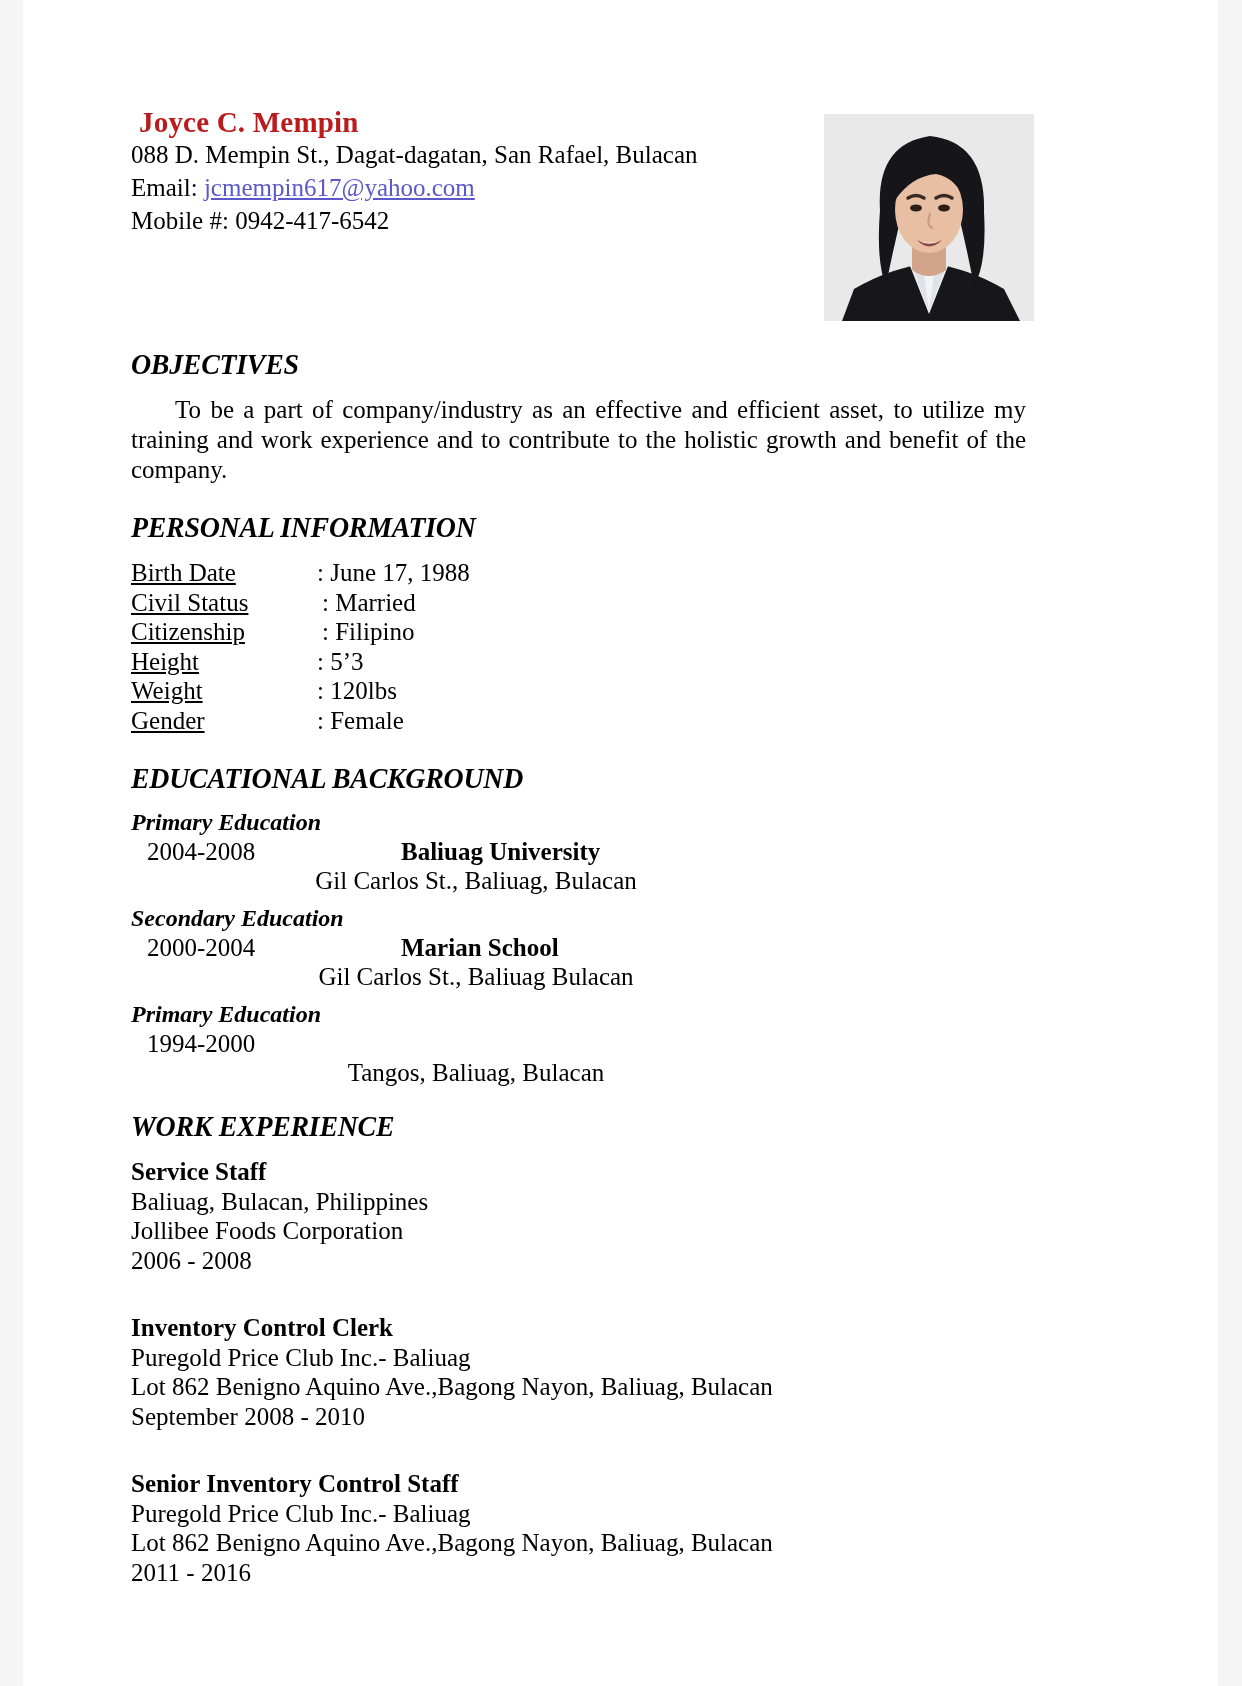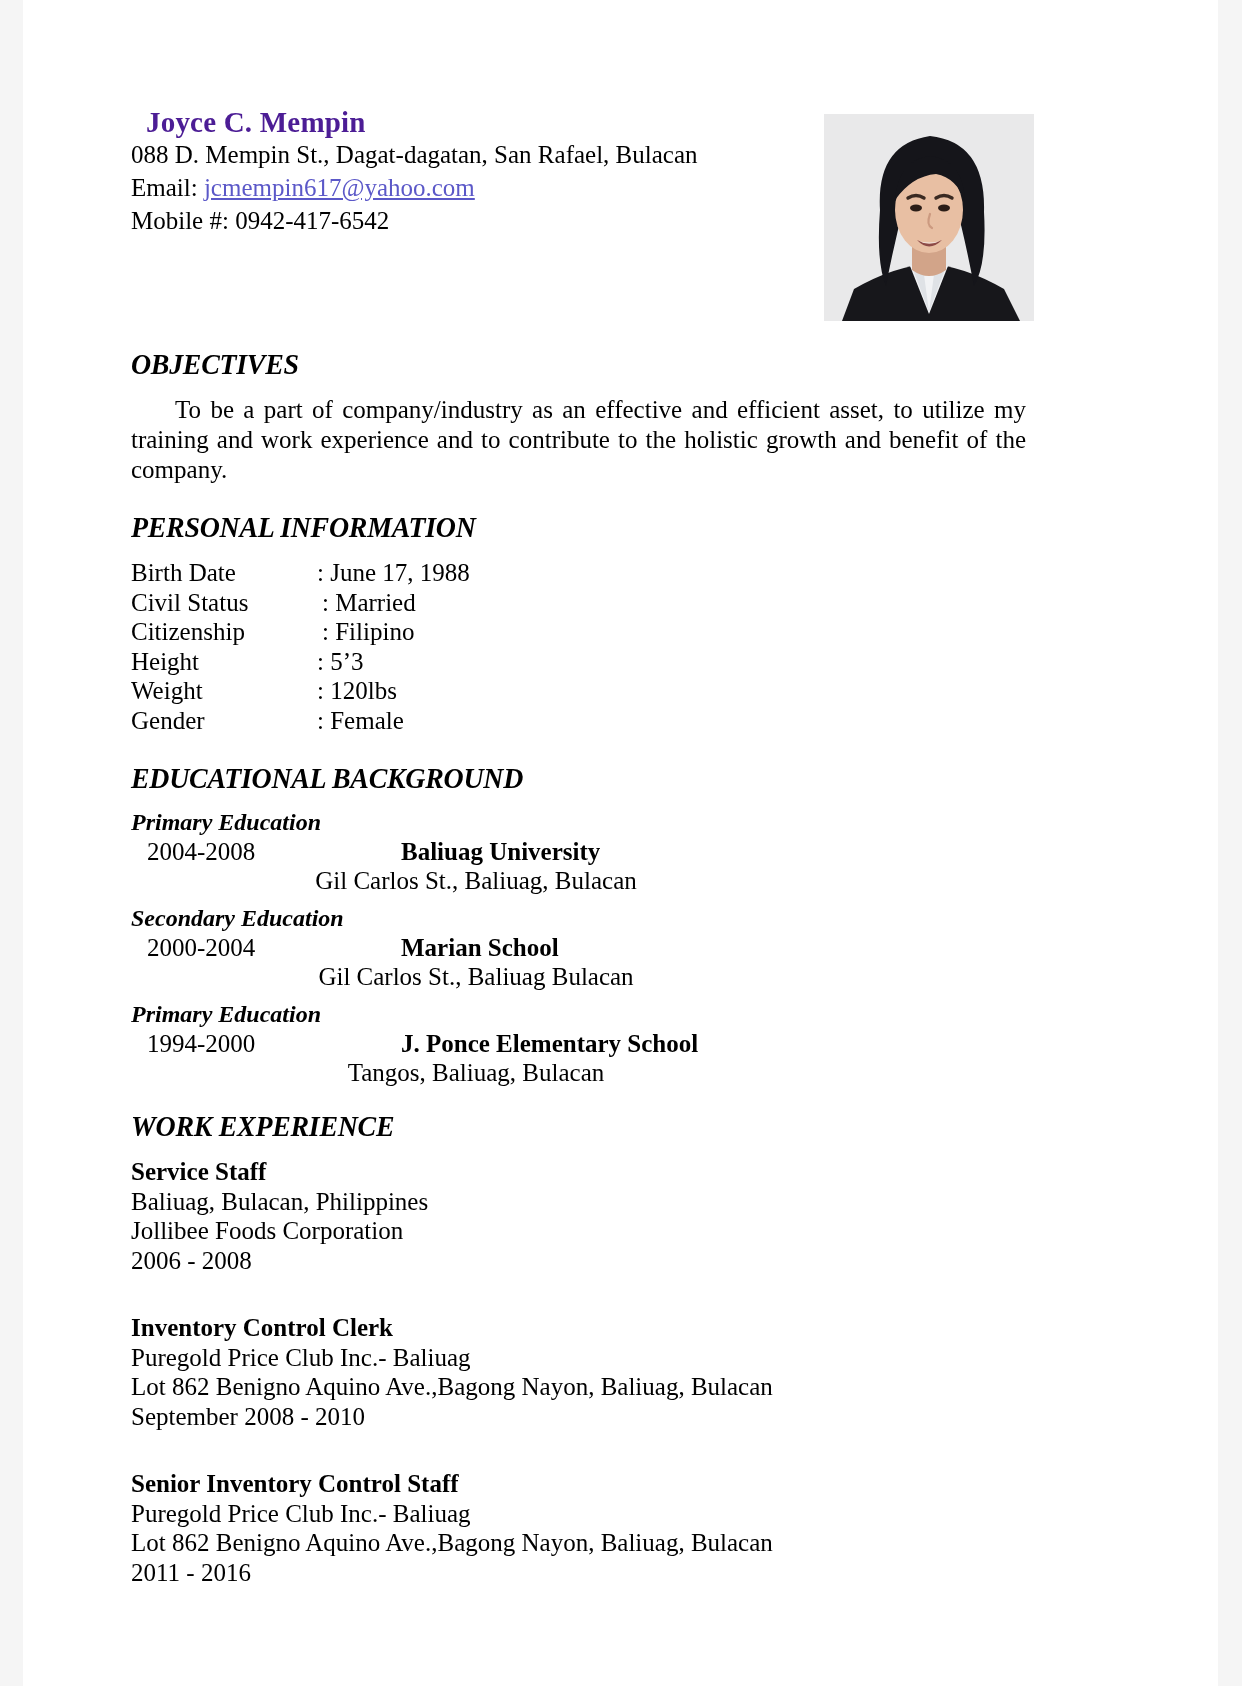--- a/index.html
+++ b/index.html
@@ -30,23 +30,23 @@
 
   
   .header {
     position: relative;
     min-height: 215px;
   }
   .name {
     font-size: 29px;
     font-weight: bold;
     letter-spacing: 0.2px;
-    margin: 46px 0 0 15px;
+    margin: 46px 0 0 8px;
     line-height: 1.15;
-    color: #4c1d95;
+    color: #b91c1c;
   }
   .contact-line {
     font-size: 25px;
     line-height: 1.31;
     color: #000;
     white-space: nowrap;
   }
   .email-link {
     color: #5b58c8;
     text-decoration: underline;
@@ -91,21 +91,21 @@
     margin-top: 4px;
   }
   .info-table td {
     font-size: 25px;
     line-height: 1.18;
     padding: 0;
     vertical-align: top;
     color: #000;
     white-space: nowrap;
   }
-  .info-label { width: 186px; }
+  .info-label { width: 186px; text-decoration: underline; }
   .info-value { padding-left: 0; }
 
   
   .edu-sub {
     font-size: 24px;
     font-weight: bold;
     font-style: italic;
     margin: 10px 0 0 0;
     color: #000;
   }
@@ -251,21 +251,20 @@
         <span class="edu-years">2000-2004</span>
         <span class="edu-school">Marian School</span>
       </div>
       <div class="edu-address">Gil Carlos St., Baliuag Bulacan</div>
     </div>
 
     <div>
       <div class="edu-sub">Primary Education</div>
       <div class="edu-row">
         <span class="edu-years">1994-2000</span>
-        <span class="edu-school">J. Ponce Elementary School</span>
       </div>
       <div class="edu-address">Tangos, Baliuag, Bulacan</div>
     </div>
 
     <div class="section-title tight-top">WORK EXPERIENCE</div>
 
     <div class="job">
       <div class="job-title">Service Staff</div>
       <div class="job-line">Baliuag, Bulacan, Philippines</div>
       <div class="job-line">Jollibee Foods Corporation</div>

